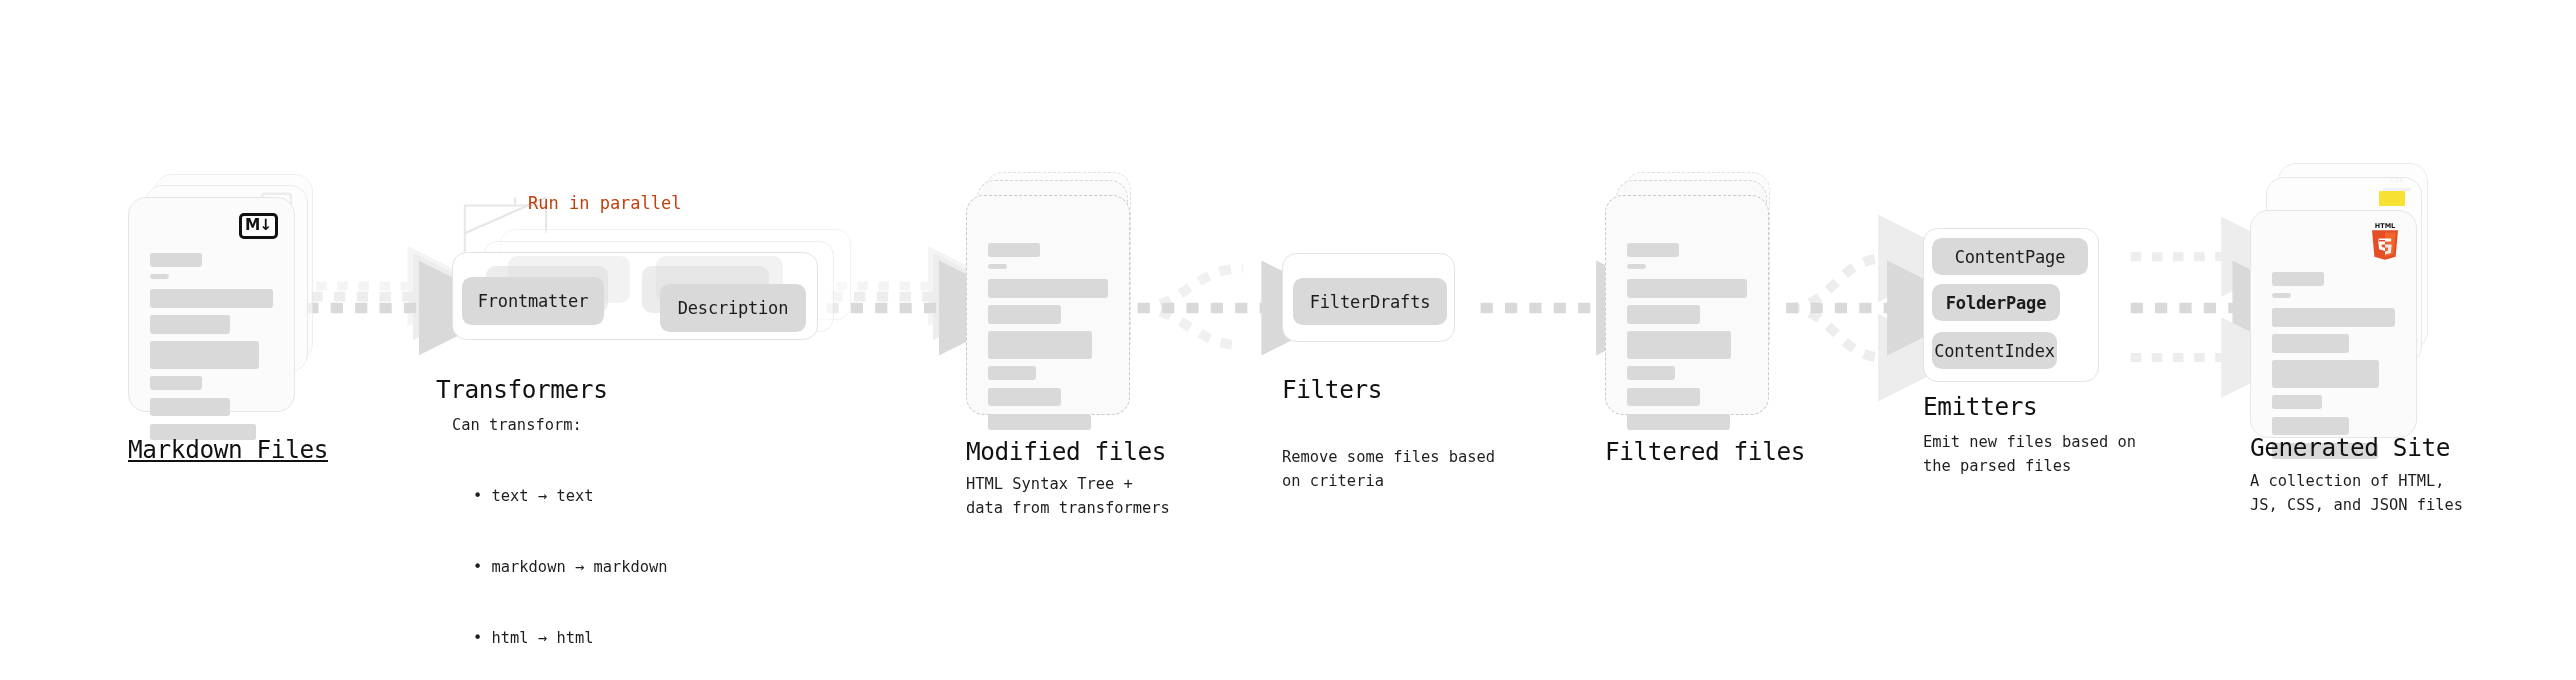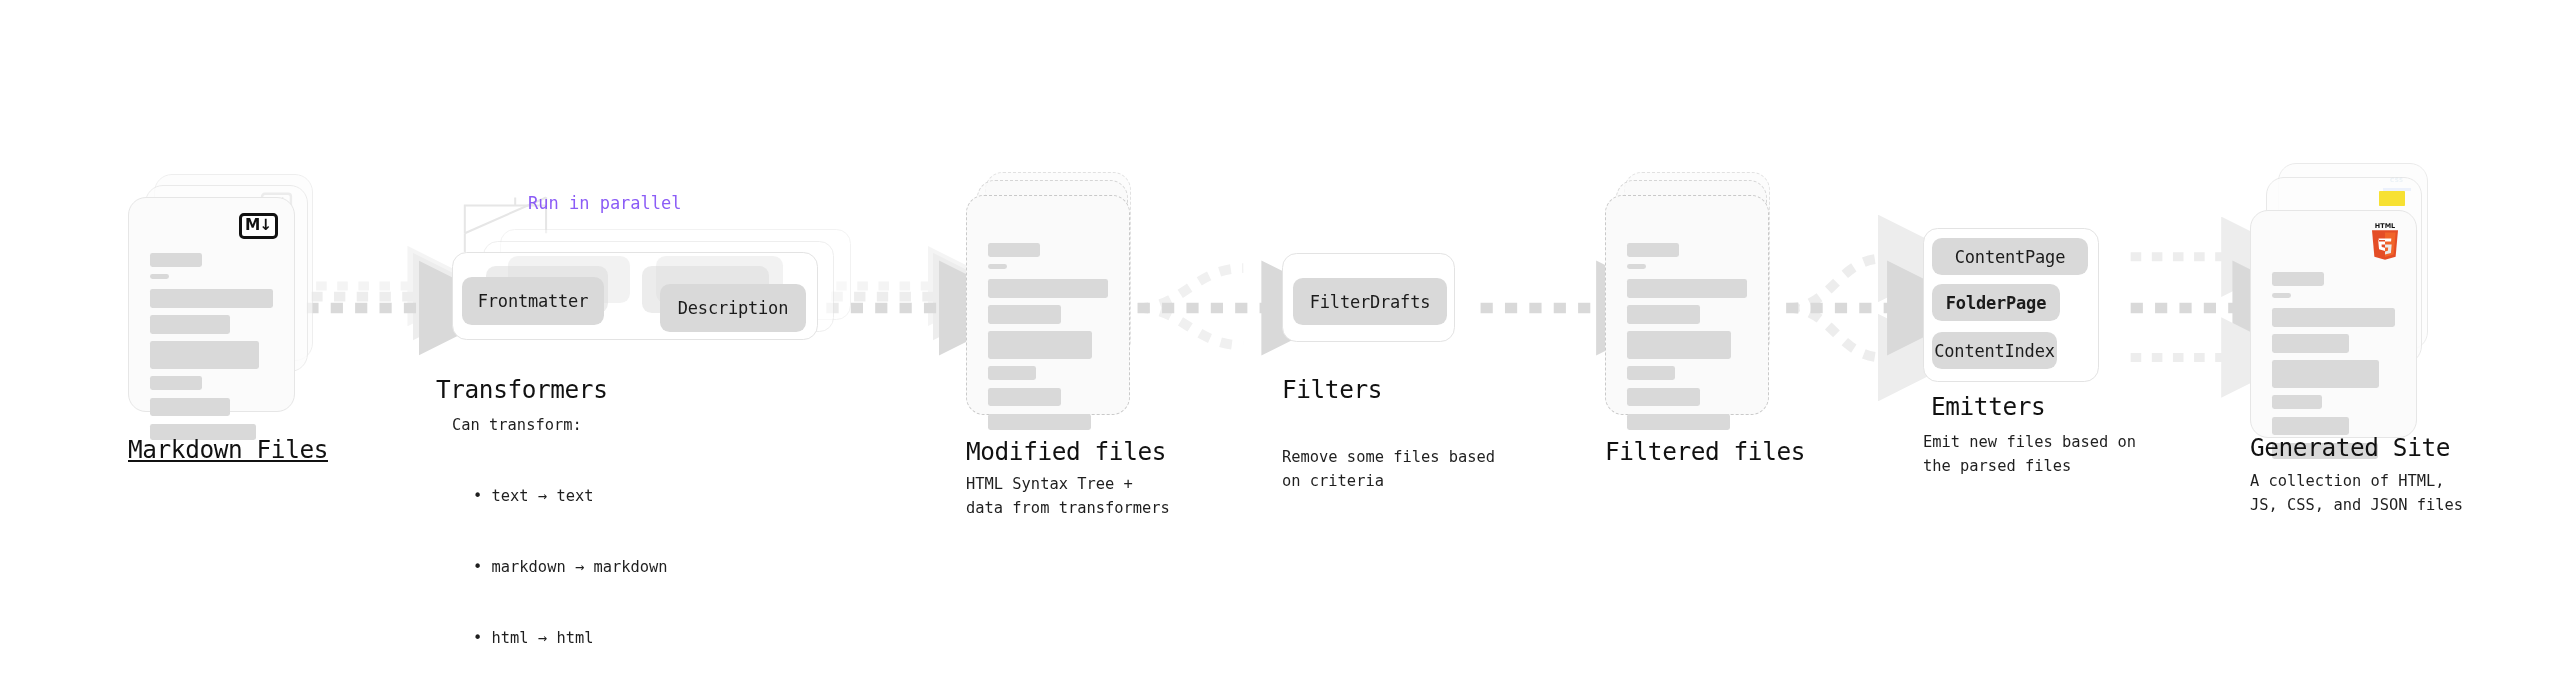--- a/index.html
+++ b/index.html
@@ -126,21 +126,21 @@
   .subtitle {
     position: absolute;
     font-size: 15.4px;
     line-height: 23.6px;
     color: #1f1f1f;
     white-space: pre;
   }
   .note {
     position: absolute;
     font-size: 17px;
-    color: #8b5cf6;
+    color: #c2410c;
     white-space: nowrap;
   }
   .bullets {
     position: absolute;
     font-size: 15.4px;
     line-height: 23.6px;
     color: #1f1f1f;
     white-space: pre;
   }
   .bullets .b-item { padding-left: 13px; }
@@ -316,21 +316,21 @@
       </div>
     </div>
     <div class="title" style="left:1605px; top:437px;">Filtered files</div>
   </div>
 
   <div class="node">
     <div class="group" style="left:1923px; top:228px; width:176px; height:154px;"></div>
     <div class="chip" style="left:1932px; top:238px; width:156px; height:37px;">ContentPage</div>
     <div class="chip" style="left:1932px; top:284px; width:128px; height:37px;font-weight:bold;">FolderPage</div>
     <div class="chip" style="left:1932px; top:332px; width:125px; height:37px;">ContentIndex</div>
-    <div class="title" style="left:1923px; top:392px;margin-left:8px;">Emitters</div>
+    <div class="title" style="left:1923px; top:392px;">Emitters</div>
     <div class="subtitle" style="left:1923px; top:431px;">Emit new files based on
 the parsed files</div>
   </div>
 
   <div class="node">
     <div class="card ghost" style="left:2278px; top:163px; width:150px; height:187px; opacity:.8;">
       <div class="badge-css">CSS</div>
     </div>
     <div class="card ghost" style="left:2266px; top:177px; width:156px; height:187px; opacity:.9;">
       <div class="badge-js"></div>

